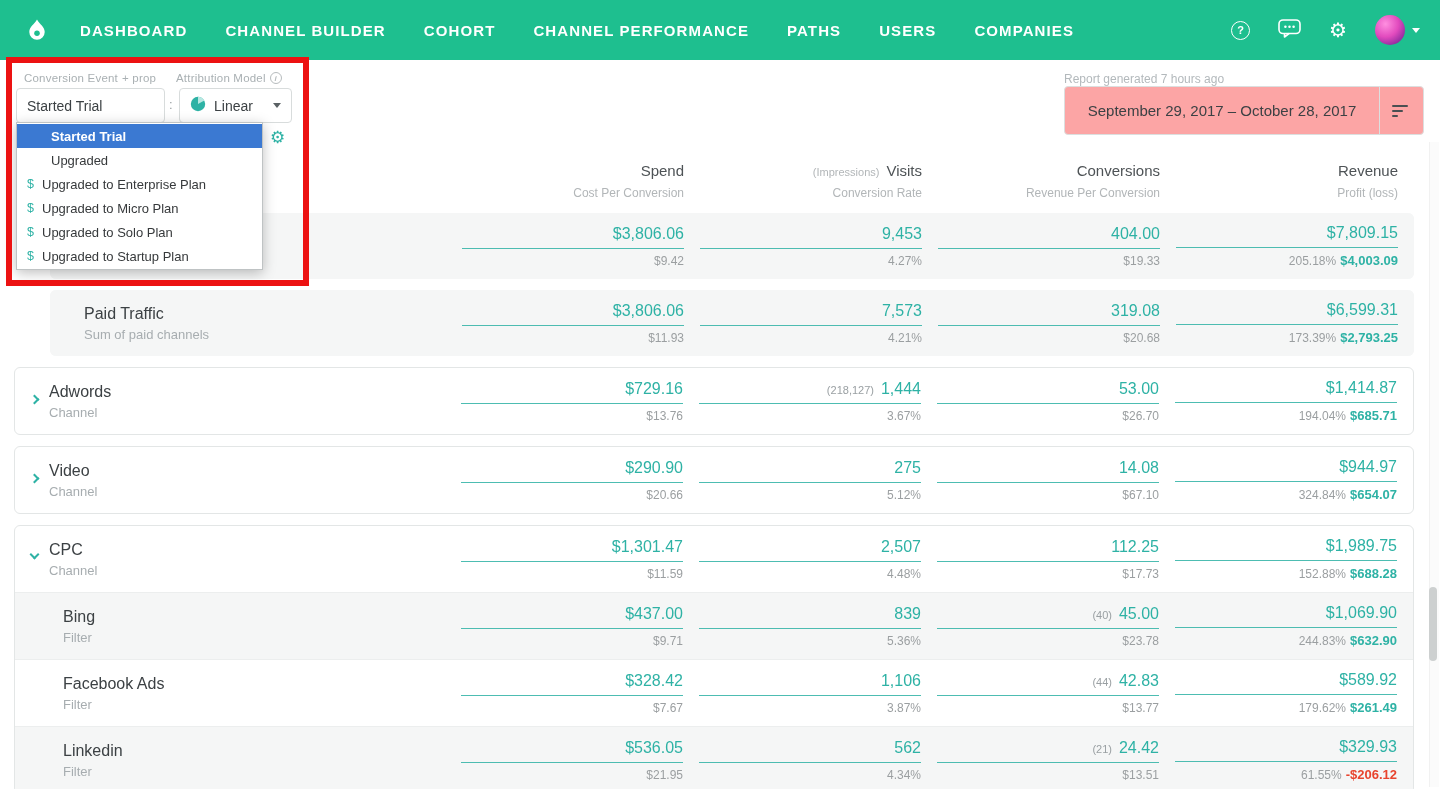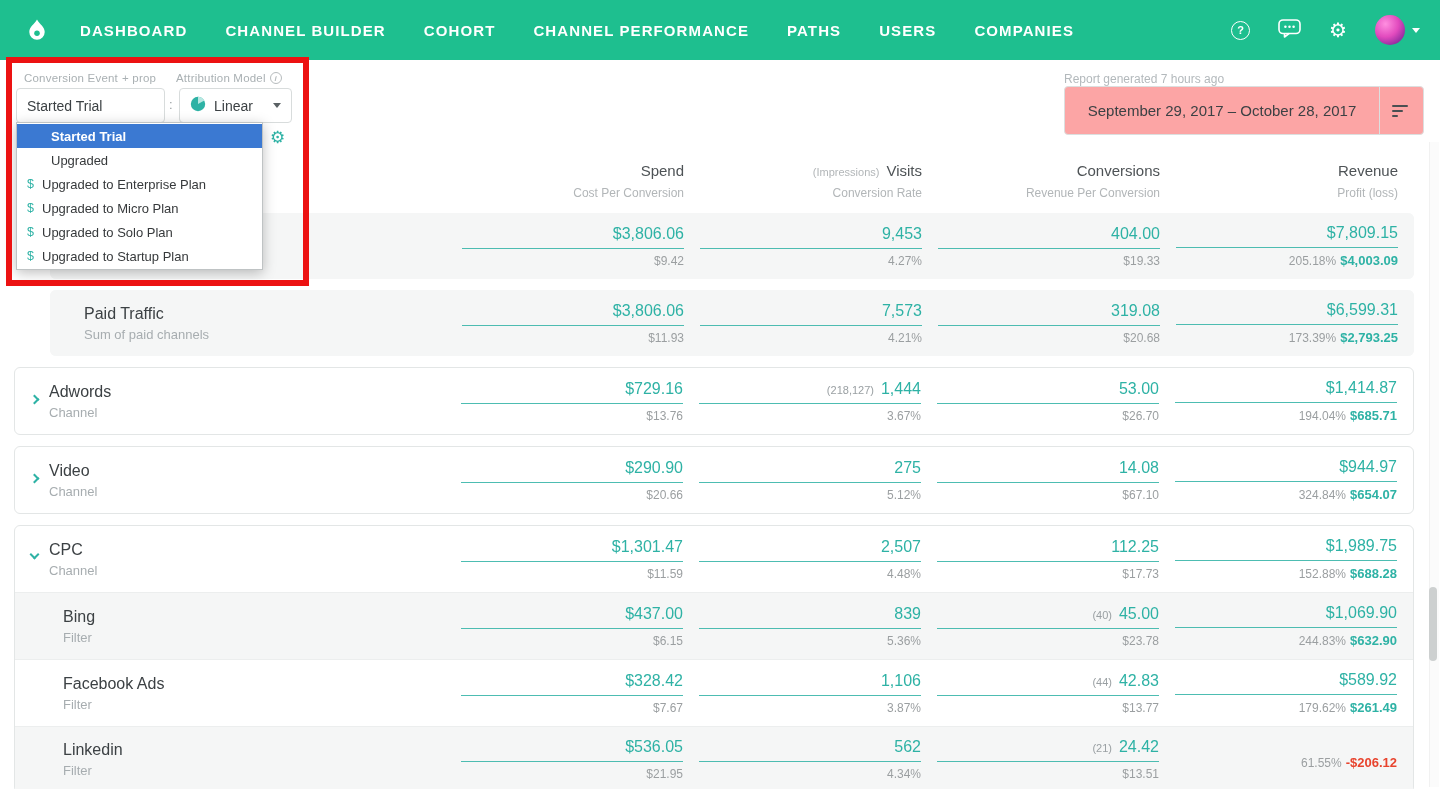--- a/index.html
+++ b/index.html
@@ -443,21 +443,21 @@
         <div class="row shade indent">
 
     <div class="name-wrap">
       <div class="r-name">Bing</div>
       <div class="r-sub">Filter</div>
     </div>
     <div class="cell">
       <div class="val">
               <span class="main">$437.00</span>
             </div>
-      <div class="cell-sub">$6.15</div>
+      <div class="cell-sub">$9.71</div>
     </div>
     <div class="cell">
       <div class="val">
               <span class="main">839</span>
             </div>
       <div class="cell-sub">5.36%</div>
     </div>
     <div class="cell">
       <div class="val">
               <span class="pre">(40)</span>
@@ -527,20 +527,23 @@
       <div class="cell-sub">4.34%</div>
     </div>
     <div class="cell">
       <div class="val">
               <span class="pre">(21)</span>
               <span class="main">24.42</span>
             </div>
       <div class="cell-sub">$13.51</div>
     </div>
     <div class="cell">
+      <div class="val">
+              <span class="main">$329.93</span>
+            </div>
       <div class="cell-sub revenue-sub">
         <span class="pct">61.55%</span><span class="amount neg">-$206.12</span>
       </div>
     </div>
   </div>
       </div>
     </div>
 </div>
 
 <div class="sb-track">

